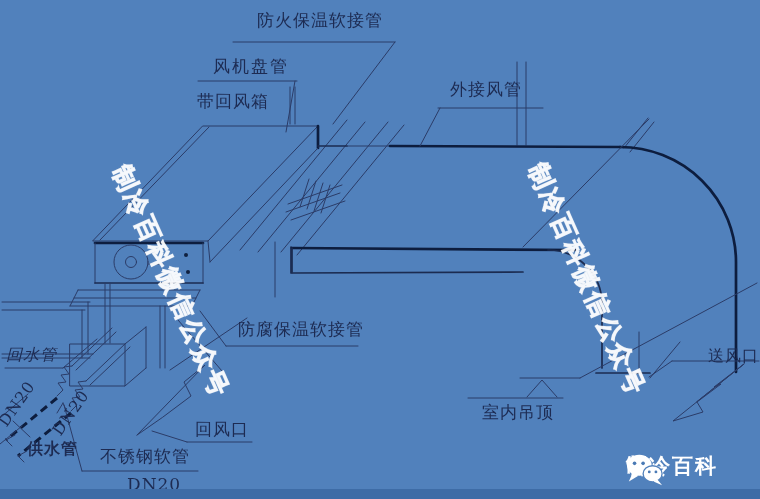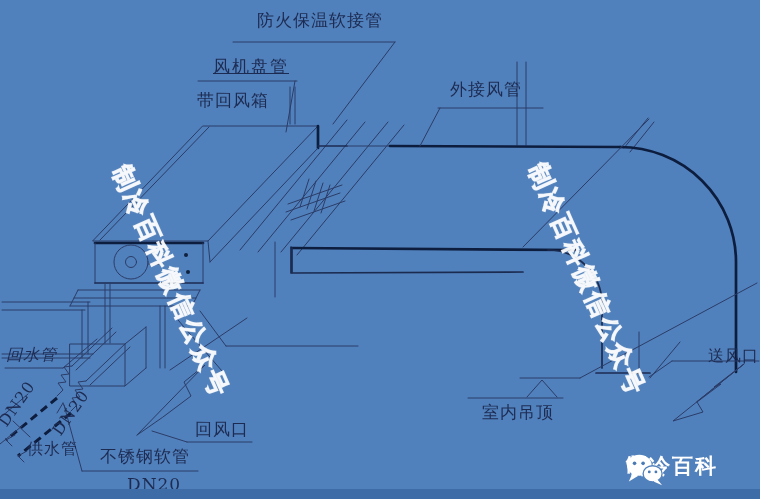--- a/index.html
+++ b/index.html
@@ -143,27 +143,28 @@
       <path class="t" d="M226,346 L358,346 M226,346 L200,311"></path>
       <path class="t" d="M672,361 L759,361 M672,361 L649,377"></path>
       <path class="t" d="M187,442 L252,442 M187,442 L152,431"></path>
       <path class="t" d="M82,471 L198,471 M82,471 L64,405 M63,403 L57,413 M63,403 L67,412"></path>
       <path class="t" d="M5,368 L63,368 M63,368 L97,339"></path>
       <path class="t" d="M30,437 L13,421"></path>
     </g>
   </svg>
 
   <div class="lbl" style="left:257px;top:11px;">防火保温软接管</div>
-  <div class="lbl" style="left:213px;top:57px;letter-spacing:2px;text-decoration:underline;">风机盘管</div>
-  <div class="lbl" style="left:197px;top:92px;font-family:Liberation Mono, monospace;">带回风箱</div>
+  <div class="lbl" style="left:213px;top:57px;letter-spacing:2px;">风机盘管</div>
+  <div class="lbl" style="left:197px;top:92px;">带回风箱</div>
   <div class="lbl" style="left:450px;top:80px;text-align:center;">外接风管</div>
+  <div class="lbl" style="left:238px;top:320px;">防腐保温软接管</div>
   <div class="lbl small" style="left:6px;top:346px;font-style:italic;">回水管</div>
   <div class="lbl rot" style="left:10px;top:412px;">DN20</div>
   <div class="lbl rot" style="left:64px;top:421px;">DN20</div>
-  <div class="lbl small" style="left:27px;top:440px;">供水管</div>
+  <div class="lbl small" style="left:27px;top:440px;font-weight:bold;">供水管</div>
   <div class="lbl" style="left:100px;top:447px;">不锈钢软管</div>
   <div class="lbl" style="left:127px;top:475px;">DN20</div>
   <div class="lbl" style="left:195px;top:420px;">回风口</div>
   <div class="lbl" style="left:482px;top:403px;">室内吊顶</div>
   <div class="lbl small" style="left:708px;top:327px;margin-top:20px;">送风口</div>
 
   <div class="wm left">制冷百科微信公众号</div>
   <div class="wm right">制冷百科微信公众号</div>
 
   <div id="brand">

